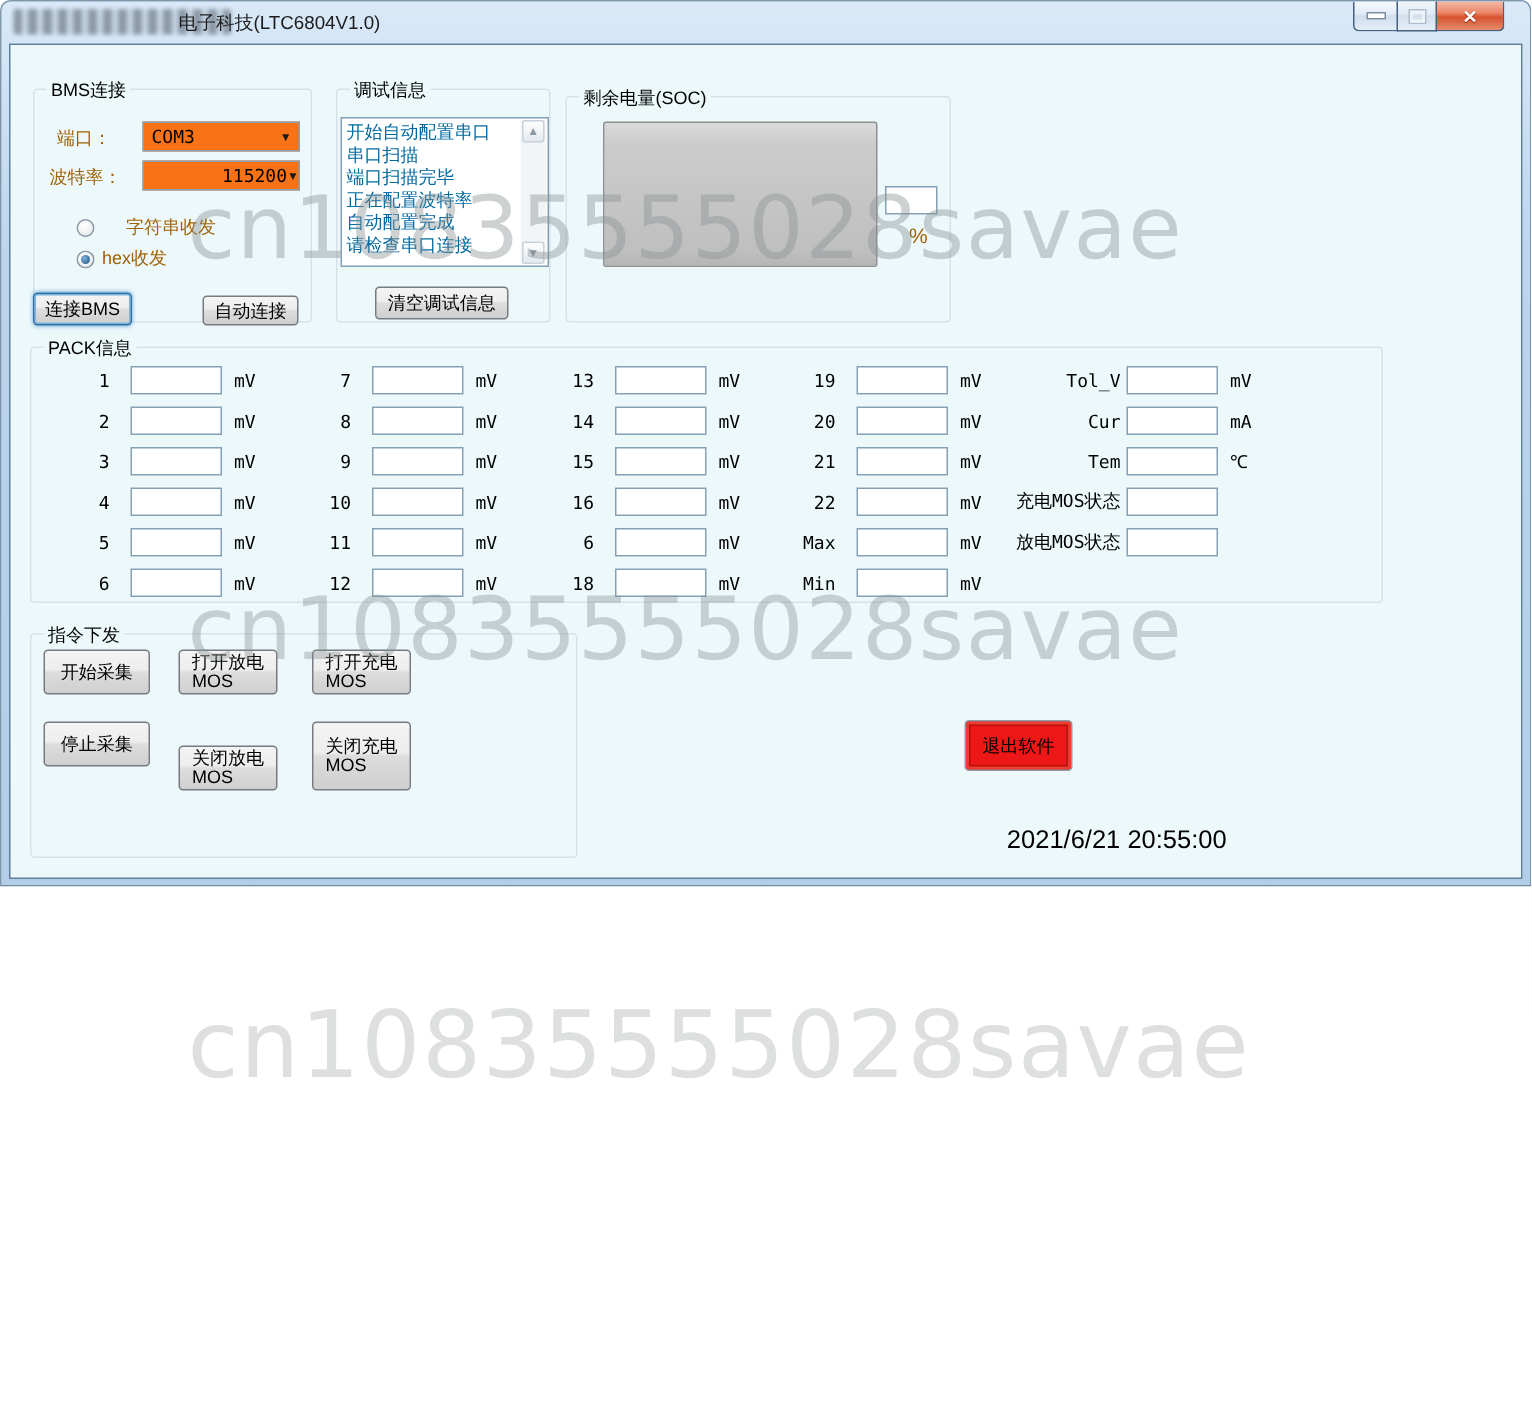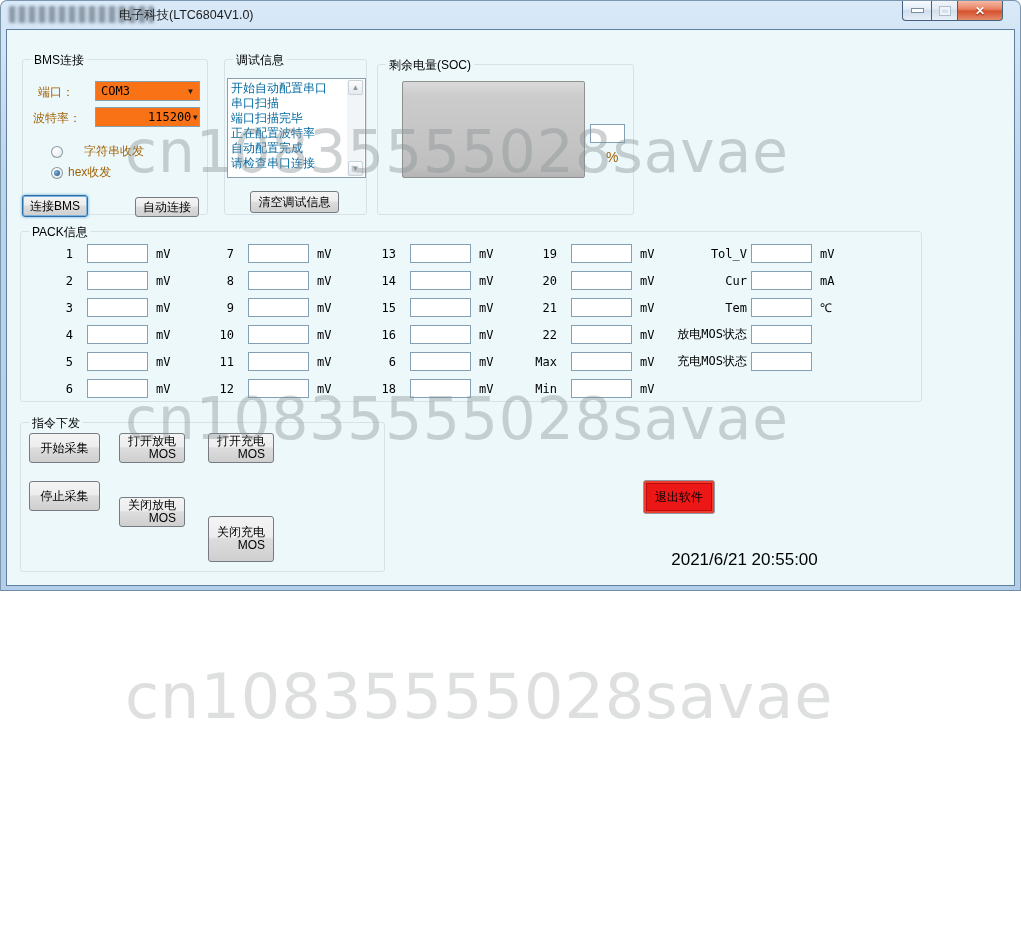--- a/index.html
+++ b/index.html
@@ -42,21 +42,21 @@
   .combo .val { flex:1; padding-left:5px; font-family:"DejaVu Sans Mono", monospace; font-size:12px; }
   .combo .arrow { width:17px; text-align:center; font-size:8px; color:#1a1a1a; }
 
   
   .radio-row { position:absolute; display:flex; align-items:center; }
   .radio { width:12px; height:12px; border-radius:50%; background:radial-gradient(circle at 40% 35%,#ffffff,#dde2e6); box-shadow:inset 0 0 0 1px #8a9aa5; margin-right:5px; flex:none; }
   .radio.sel::after { content:''; display:block; width:6px; height:6px; margin:3px; border-radius:50%;
     background:radial-gradient(circle at 35% 35%,#7fb2df,#1c4e79); }
 
   
-  .btn { position:absolute; border:1px solid #757b80; border-radius:3px; font-size:12px; color:#000; text-align:right;
+  .btn { position:absolute; border:1px solid #757b80; border-radius:3px; font-size:12px; color:#000; text-align:left;
     background:linear-gradient(180deg,#f4f4f4 0%,#ededed 45%,#dddddd 50%,#cfcfcf 100%); cursor:default;
     display:flex; align-items:center; justify-content:center; white-space:pre-line; line-height:13px; }
   .btn-focus { border:1px solid #2d6da8; box-shadow:0 0 0 1px #7ab3dd inset, 0 0 3px #5ea1d4; }
   .btn-red { border:1px solid #8e9aa5; background:#ee1717; box-shadow:inset 0 0 0 2px #f03c2e, inset 0 0 0 3px #b60d0d; color:#000; font-size:12px; }
 
   
   .debug-box { position:absolute; background:#fff; border:1px solid #84a0b5; overflow:hidden; }
   .debug-text { position:absolute; left:3px; top:2px; right:20px; font-size:12px; line-height:15px; color:#0369a1; white-space:pre-line; }
   .vscroll { position:absolute; top:1px; bottom:1px; right:1px; width:17px; background:#f1f5f7; }
   .varrow { position:absolute; left:1px; width:15px; height:15px; border:1px solid #c8d2da; border-radius:2px;
@@ -302,43 +302,43 @@
               <span class="p-lab">Cur</span>
               <input class="tb p-inp" style="">
               <span class="p-unit">mA</span>
             </div>
             <div class="p-row">
               <span class="p-lab">Tem</span>
               <input class="tb p-inp" style="">
               <span class="p-unit">℃</span>
             </div>
             <div class="p-row">
+              <span class="p-lab">充电MOS状态</span>
+              <input class="tb p-inp" style="">
+              <span class="p-unit"></span>
+            </div>
+            <div class="p-row">
               <span class="p-lab">放电MOS状态</span>
-              <input class="tb p-inp" style="">
-              <span class="p-unit"></span>
-            </div>
-            <div class="p-row">
-              <span class="p-lab">充电MOS状态</span>
               <input class="tb p-inp" style="">
               <span class="p-unit"></span>
             </div>
           </div>
       </div>
 
       <div class="gb" style="left:13px; top:392px; width:365px; height:150px;">
         <span class="gb-label">指令下发</span>
         <button class="btn" style="left:8px;   top:10px; width:71px; height:30px;">开始采集</button>
         <button class="btn" style="left:98px;  top:10px; width:66px; height:30px;">打开放电
 MOS</button>
         <button class="btn" style="left:187px; top:10px; width:66px; height:30px;">打开充电
 MOS</button>
         <button class="btn" style="left:8px;   top:58px; width:71px; height:30px;">停止采集</button>
         <button class="btn" style="left:98px;  top:58px; width:66px; height:30px;margin-top:16px;">关闭放电
 MOS</button>
-        <button class="btn" style="left:187px; top:58px; width:66px; height:46px;margin-top:35px;">关闭充电
+        <button class="btn" style="left:187px; top:58px; width:66px; height:46px;">关闭充电
 MOS</button>
       </div>
 
       <button class="btn btn-red" style="left:636px; top:450px; width:72px; height:34px;">退出软件</button>
       <div class="datetime" style="left:600px; top:520px; width:275px;">2021/6/21 20:55:00</div>
 
     </div>
   </div>
 
   <div class="wm wm1">cn10835555028savae</div>

